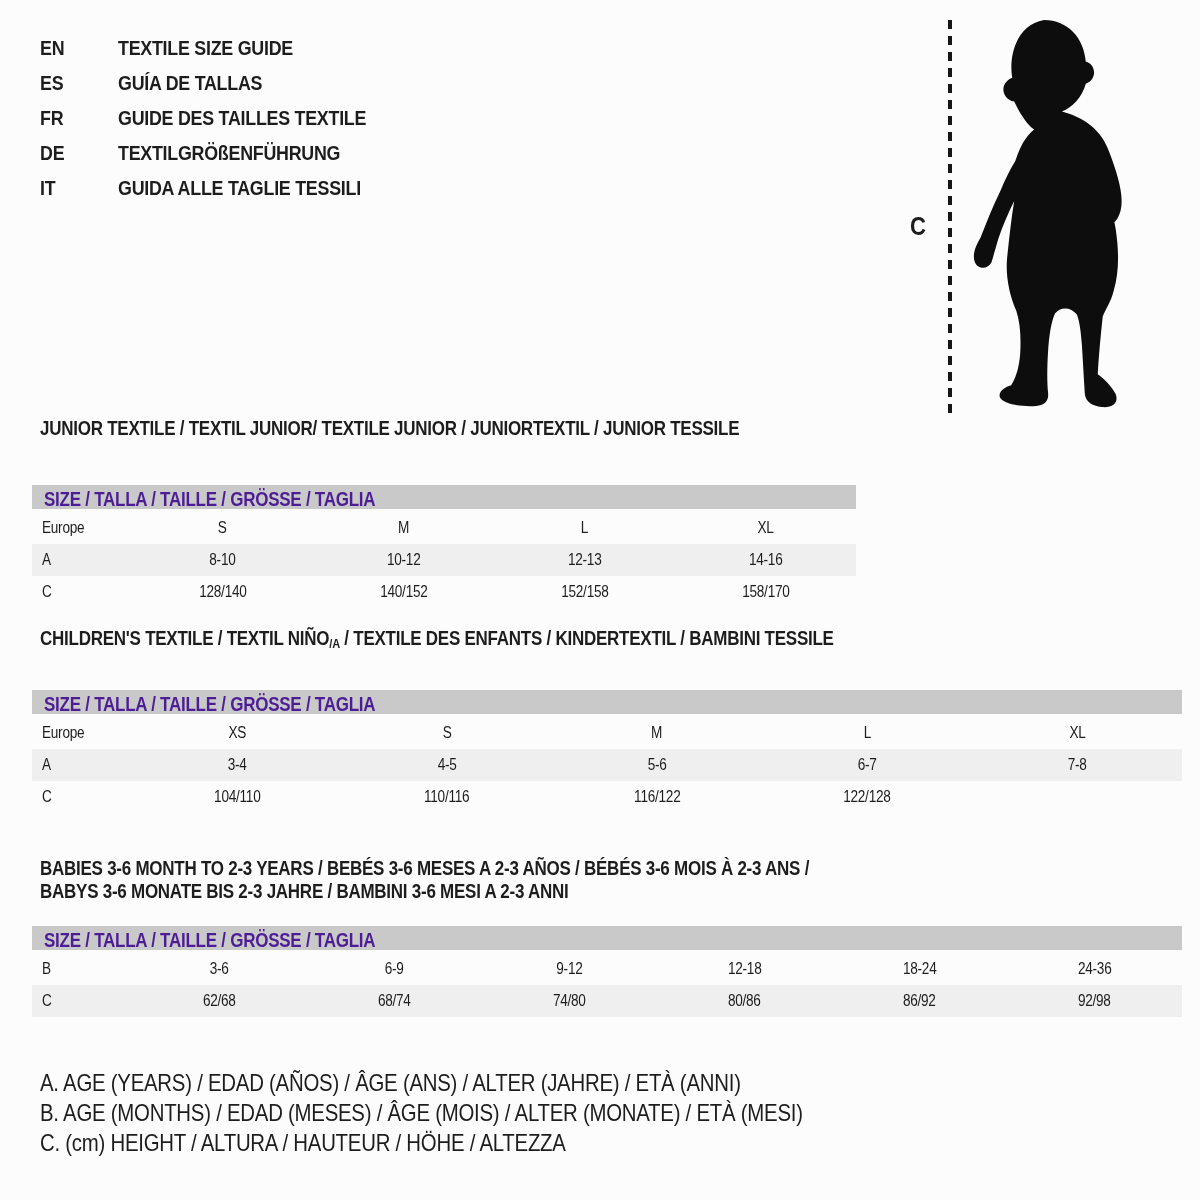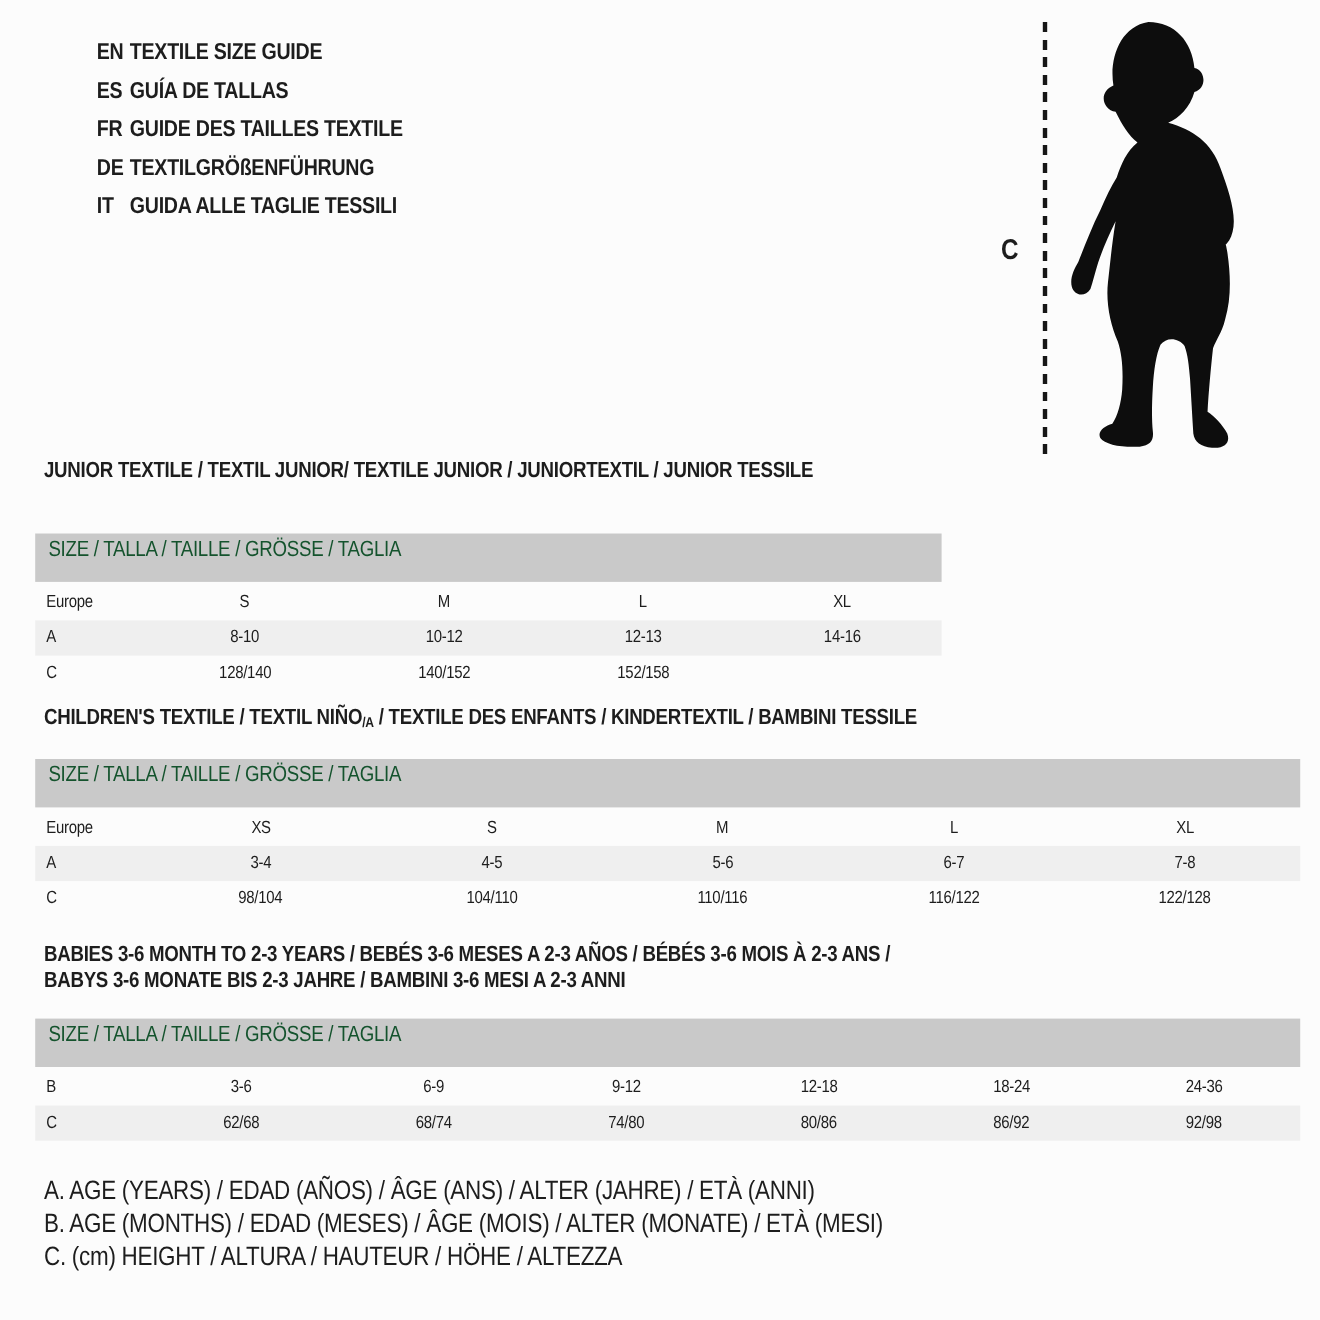--- a/index.html
+++ b/index.html
@@ -12,37 +12,37 @@
     position:relative;width:1200px;height:1200px;
     background:var(--bg,#fcfcfc);
     color:var(--ink,#1d1d1d);
     overflow:hidden;
   }
   .cond{display:inline-block;transform:scaleX(0.85);transform-origin:0 50%;letter-spacing:-0.3px;white-space:nowrap;}
   .cond-c{display:inline-block;transform:scaleX(0.85);transform-origin:50% 50%;letter-spacing:-0.3px;white-space:nowrap;}
 
   
   .lang-row{position:absolute;left:40px;height:35px;line-height:35px;font-weight:700;font-size:21px;}
-  .lang-row .code{position:absolute;left:0;top:0;width:78px;margin-left:48px;}
+  .lang-row .code{position:absolute;left:0;top:0;width:78px;}
   .lang-row .label{position:absolute;left:78px;top:0;width:600px;}
 
   
   #measure-line{position:absolute;left:948px;top:20px;width:4px;height:396px;
     background:repeating-linear-gradient(to bottom,#161616 0 9px,transparent 9px 16px);}
   #measure-label{position:absolute;left:910px;top:211px;font-weight:700;font-size:26px;}
   #silhouette{position:absolute;left:964px;top:18px;width:176px;height:398px;}
 
   
   .sec-title{position:absolute;left:40px;font-weight:700;font-size:20px;line-height:24px;}
   .sec-title .subsmall{font-size:13px;position:relative;top:3px;font-weight:700;}
 
   
   .tbl{position:absolute;}
-  .tbl-head{height:44px;line-height:28px;background:var(--bar,#c9c9c9);
-    font-size:20px;font-weight:400;color:#14532d;padding-left:12px;margin-bottom:3px;}
+  .tbl-head{height:24px;line-height:28px;background:var(--bar,#c9c9c9);
+    font-size:20px;font-weight:700;color:#4c1d95;padding-left:12px;margin-bottom:3px;}
   .tbl-row{display:grid;height:32px;line-height:32px;font-size:16px;align-items:center;}
   .tbl-row.stripe{background:var(--stripe,#efefef);}
   .cell{overflow:visible;}
   .cell.label{padding-left:10px;text-align:left;}
   .cell.val{text-align:center;}
 
   
   .legend-line{position:absolute;left:40px;font-weight:400;font-size:24px;line-height:24px;}
 </style>
 </head>
@@ -135,24 +135,25 @@
         <div class="cell val"><span class="cond-c">8-10</span></div>
         <div class="cell val"><span class="cond-c">10-12</span></div>
         <div class="cell val"><span class="cond-c">12-13</span></div>
         <div class="cell val"><span class="cond-c">14-16</span></div>
       </div>
       <div class="tbl-row" style="grid-template-columns: 100px repeat(4, 1fr);">
         <div class="cell label"><span class="cond">C</span></div>
         <div class="cell val"><span class="cond-c">128/140</span></div>
         <div class="cell val"><span class="cond-c">140/152</span></div>
         <div class="cell val"><span class="cond-c">152/158</span></div>
-      </div>
-    </div>
-
-  <div class="sec-title" style="top:640px">
+        <div class="cell val"><span class="cond-c">158/170</span></div>
+      </div>
+    </div>
+
+  <div class="sec-title" style="top:626px">
     <span class="cond"><span>CHILDREN'S TEXTILE / TEXTIL NIÑO</span><span class="subsmall">/A</span><span> / TEXTILE DES ENFANTS / KINDERTEXTIL / BAMBINI TESSILE</span></span>
   </div>
   <div class="tbl" style="left:32px;top:690px;width:1150px">
       <div class="tbl-head"><span class="cond">SIZE / TALLA / TAILLE / GRÖSSE / TAGLIA</span></div>
       <div class="tbl-row" style="grid-template-columns: 100px repeat(5, 1fr);">
         <div class="cell label"><span class="cond">Europe</span></div>
         <div class="cell val"><span class="cond-c">XS</span></div>
         <div class="cell val"><span class="cond-c">S</span></div>
         <div class="cell val"><span class="cond-c">M</span></div>
         <div class="cell val"><span class="cond-c">L</span></div>
@@ -161,21 +162,20 @@
       <div class="tbl-row stripe" style="grid-template-columns: 100px repeat(5, 1fr);">
         <div class="cell label"><span class="cond">A</span></div>
         <div class="cell val"><span class="cond-c">3-4</span></div>
         <div class="cell val"><span class="cond-c">4-5</span></div>
         <div class="cell val"><span class="cond-c">5-6</span></div>
         <div class="cell val"><span class="cond-c">6-7</span></div>
         <div class="cell val"><span class="cond-c">7-8</span></div>
       </div>
       <div class="tbl-row" style="grid-template-columns: 100px repeat(5, 1fr);">
         <div class="cell label"><span class="cond">C</span></div>
-        <div class="cell val"><span class="cond-c">98/104</span></div>
         <div class="cell val"><span class="cond-c">104/110</span></div>
         <div class="cell val"><span class="cond-c">110/116</span></div>
         <div class="cell val"><span class="cond-c">116/122</span></div>
         <div class="cell val"><span class="cond-c">122/128</span></div>
       </div>
     </div>
 
   <div class="sec-title" style="top:856px">
     <span class="cond">BABIES 3-6 MONTH TO 2-3 YEARS / BEBÉS 3-6 MESES A 2-3 AÑOS / BÉBÉS 3-6 MOIS À 2-3 ANS /</span>
   </div>

